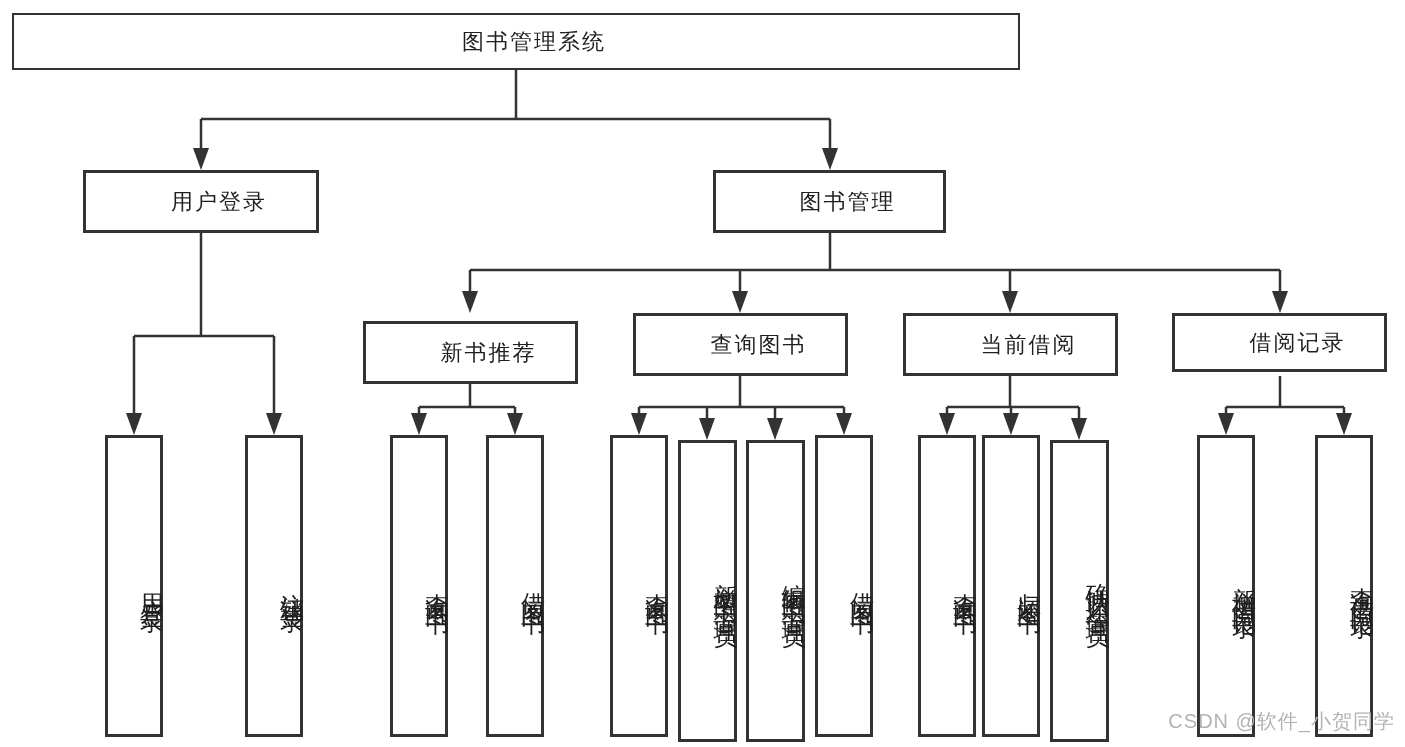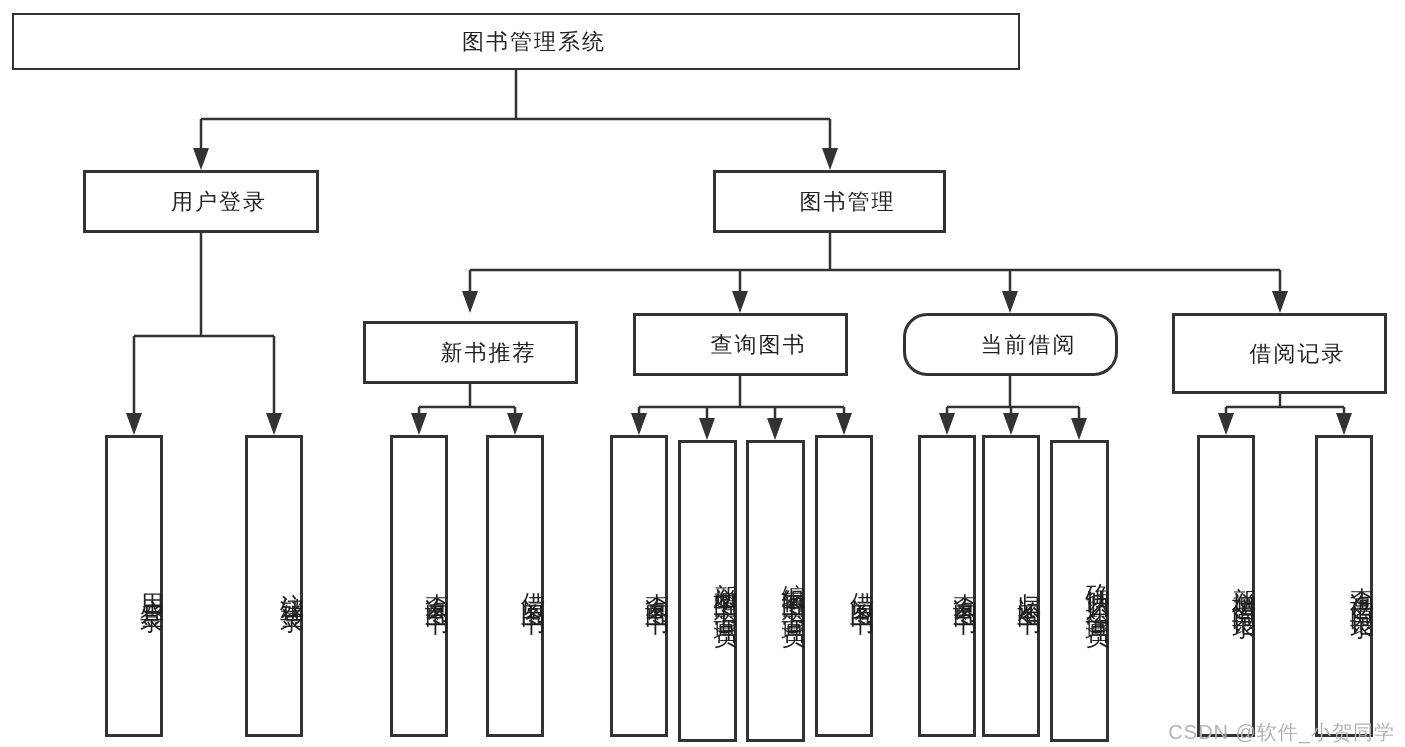--- a/index.html
+++ b/index.html
@@ -45,21 +45,21 @@
     writing-mode: vertical-rl;
     text-orientation: mixed;
     font-size: 24px;
     letter-spacing: 6px;
     border-width: 3px;
     line-height: 1;
   }
   .watermark {
     position: absolute;
     right: 10px;
-    bottom: 1px;
+    bottom: 12px;
     font-size: 20px;
     color: var(--watermark);
     letter-spacing: 1px;
     white-space: nowrap;
     margin-top: 46px;
   }
 </style>
 </head>
 <body>
 
@@ -115,22 +115,22 @@
     </g>
   </svg>
 
   <div class="node root" style="left:12px; top:13px; width:1008px; height:57px;">图书管理系统</div>
 
   <div class="node" style="left:83px; top:170px; width:236px; height:63px;">用户登录</div>
   <div class="node" style="left:713px; top:170px; width:233px; height:63px;font-family:Liberation Mono, monospace;">图书管理</div>
 
   <div class="node" style="left:363px; top:321px; width:215px; height:63px;">新书推荐</div>
   <div class="node" style="left:633px; top:313px; width:215px; height:63px;">查询图书</div>
-  <div class="node" style="left:903px; top:313px; width:215px; height:63px;border-radius:24px;">当前借阅</div>
-  <div class="node" style="left:1172px; top:313px; width:215px; height:81px;">借阅记录</div>
+  <div class="node" style="left:903px; top:313px; width:215px; height:63px;">当前借阅</div>
+  <div class="node" style="left:1172px; top:313px; width:215px; height:59px;">借阅记录</div>
 
   <div class="node leaf" style="left:105px; top:435px; width:58px; height:302px;">用户登录</div>
   <div class="node leaf" style="left:245px; top:435px; width:58px; height:302px;">注销登录</div>
 
   <div class="node leaf" style="left:390px; top:435px; width:58px; height:302px;">查询图书</div>
   <div class="node leaf" style="left:486px; top:435px; width:58px; height:302px;">借阅图书</div>
 
   <div class="node leaf" style="left:610px; top:435px; width:58px; height:302px;">查询图书</div>
   <div class="node leaf" style="left:678px; top:440px; width:59px; height:302px;">新增图书（管理员）</div>
   <div class="node leaf" style="left:746px; top:440px; width:59px; height:302px;">编辑图书（管理员）</div>

